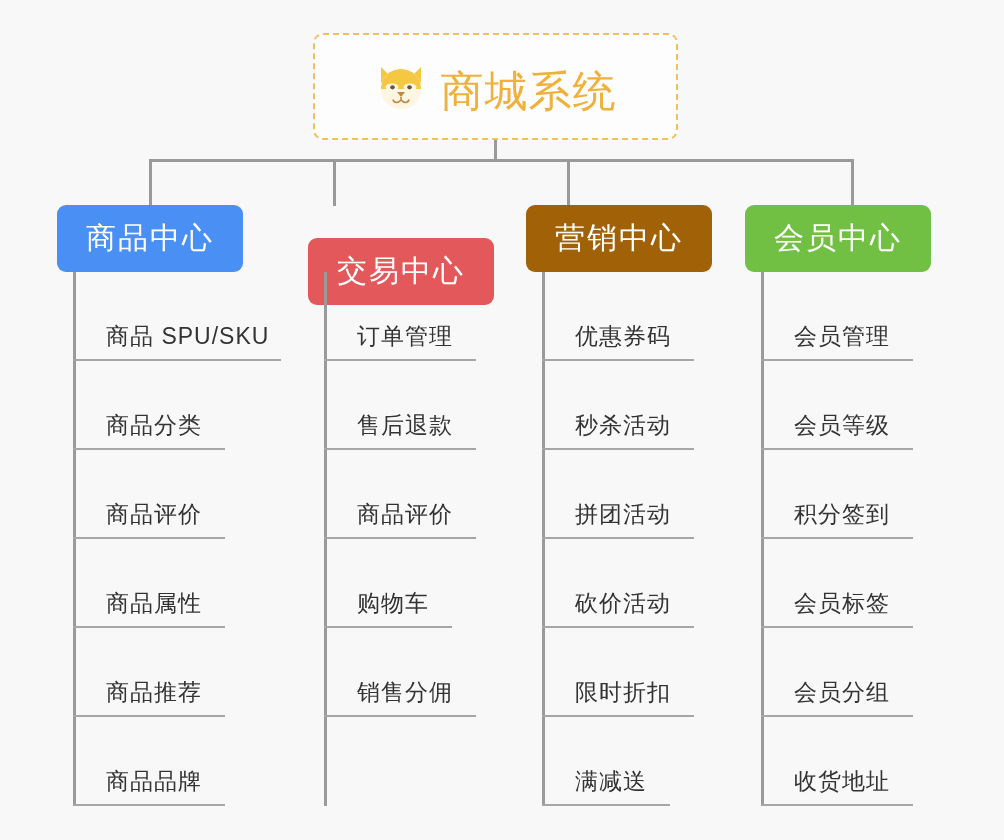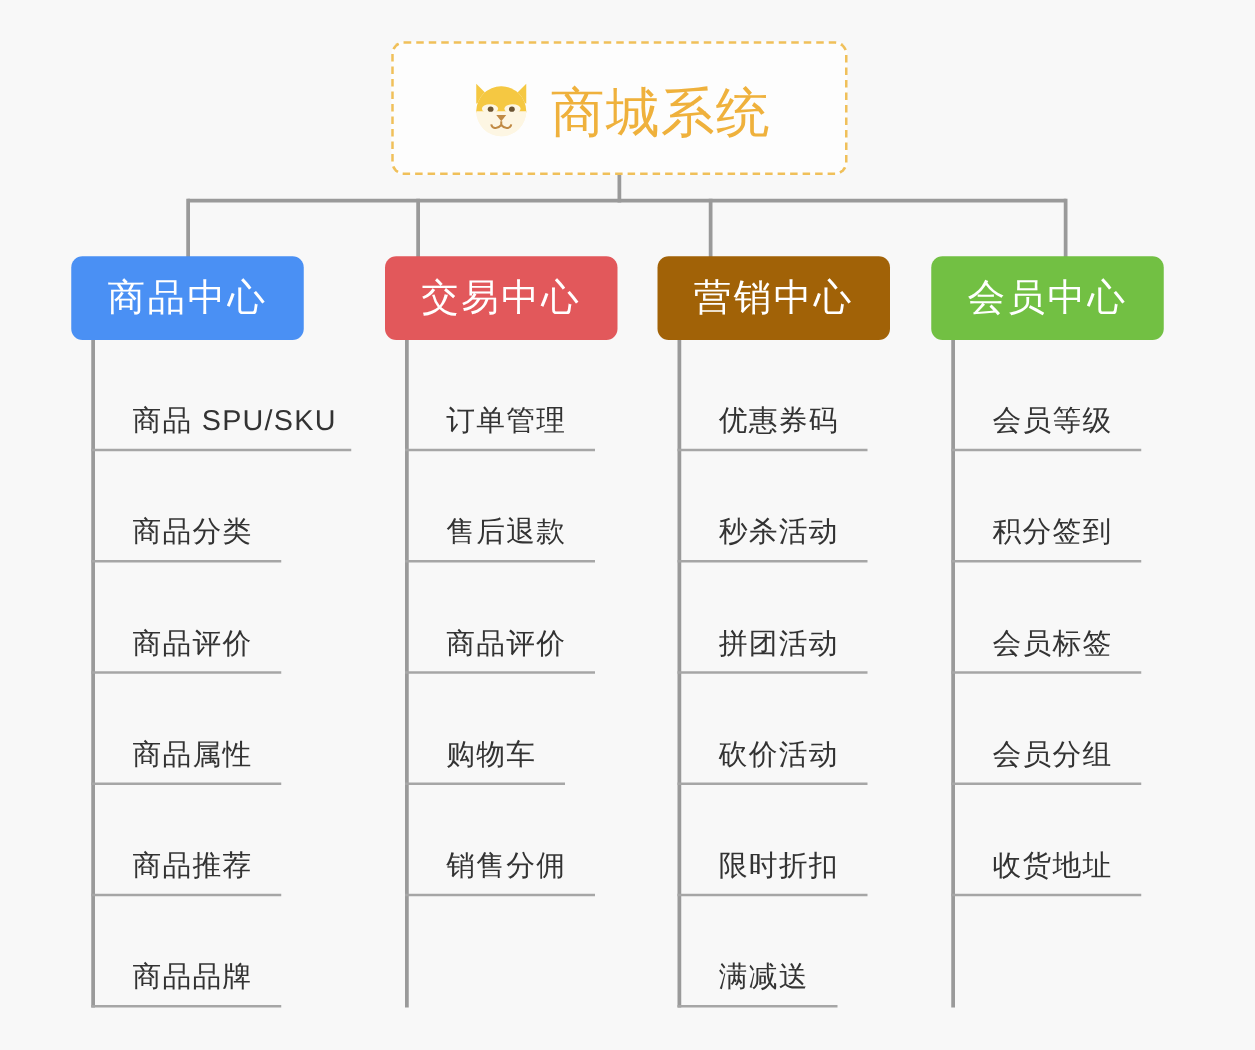--- a/index.html
+++ b/index.html
@@ -179,21 +179,21 @@
         <span class="leaf-rule" style="width:152px;"></span>
       </div>
       <div class="leaf">
         <span class="leaf-label">商品品牌</span>
         <span class="leaf-rule" style="width:152px;"></span>
       </div>
     </div>
   </div>
 
   <div class="column" style="left:308px;">
-    <div class="cat-box" style="background:#e2585b;">
+    <div class="cat-box" style="background:#e2585b;margin-top:33px;">
       <span>交易中心</span>
     </div>
     <div class="cat-spine" style="height:534px;"></div>
     <div class="leaf-list">
       <div class="leaf">
         <span class="leaf-label">订单管理</span>
         <span class="leaf-rule" style="width:152px;"></span>
       </div>
       <div class="leaf">
         <span class="leaf-label">售后退款</span>
@@ -247,20 +247,24 @@
     </div>
   </div>
 
   <div class="column" style="left:745px;">
     <div class="cat-box" style="background:#72c043;">
       <span>会员中心</span>
     </div>
     <div class="cat-spine" style="height:534px;"></div>
     <div class="leaf-list">
       <div class="leaf">
+        <span class="leaf-label">会员管理</span>
+        <span class="leaf-rule" style="width:152px;"></span>
+      </div>
+      <div class="leaf">
         <span class="leaf-label">会员等级</span>
         <span class="leaf-rule" style="width:152px;"></span>
       </div>
       <div class="leaf">
         <span class="leaf-label">积分签到</span>
         <span class="leaf-rule" style="width:152px;"></span>
       </div>
       <div class="leaf">
         <span class="leaf-label">会员标签</span>
         <span class="leaf-rule" style="width:152px;"></span>

